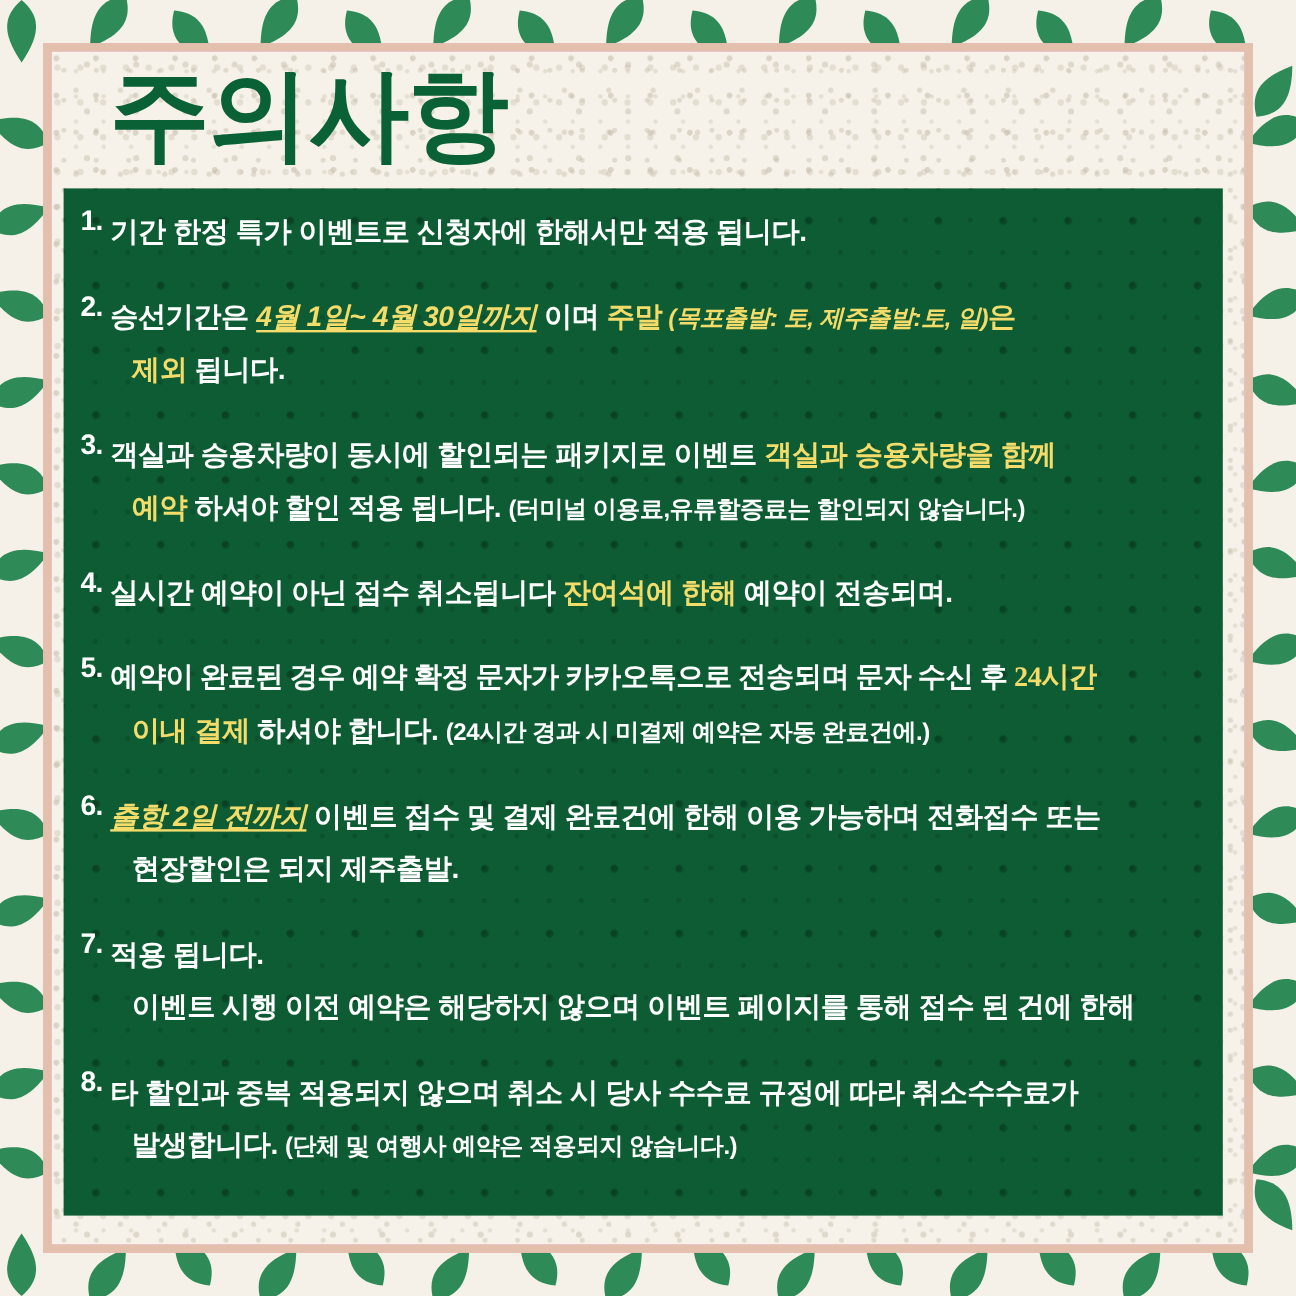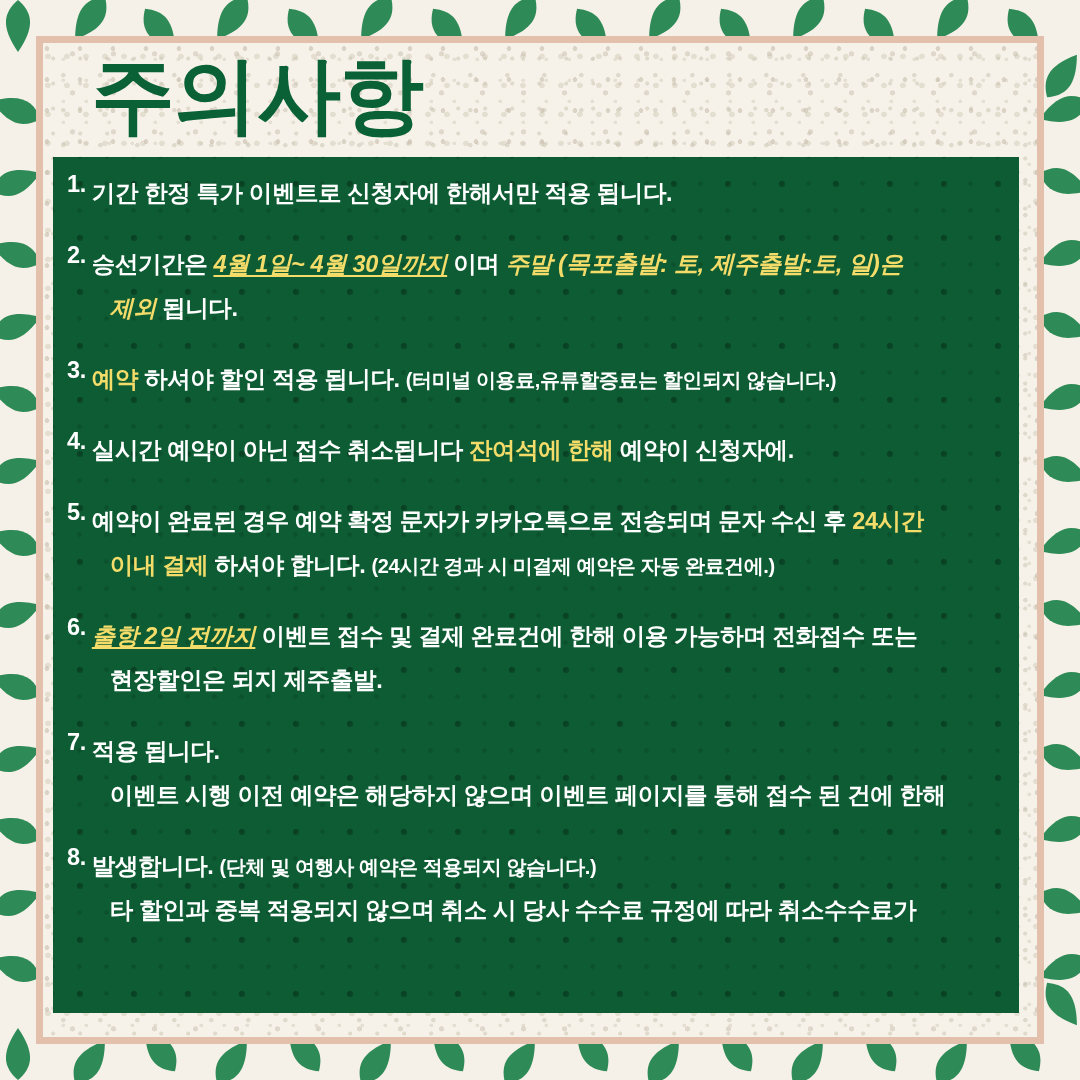--- a/index.html
+++ b/index.html
@@ -124,35 +124,34 @@
   .item-line + .item-line {
     padding-left: 18px;
   }
 
   
   .hl {              
     color: #f4dc6a;
   }
   .hl-it {           
     color: #f4dc6a;
-    font-style: italic;
   }
   .hl-it-u {         
     color: #f4dc6a;
     font-style: italic;
     text-decoration: underline;
     text-decoration-thickness: 2px;
     text-underline-offset: 3px;
   }
   .sm {              
     font-size: 20px;
     text-align: right;
   }
   .sm-it {
-    font-size: 24px;
+    font-size: 20px;
     font-style: italic;
     color: #f4dc6a;
   }
 </style>
 </head>
 <body>
 
 <div id="poster">
 
   <div id="leaf-layer">
@@ -276,54 +275,55 @@
           <li class="notice-item" style="margin-top: 27px;">
             <span class="item-num">2.</span>
             <span class="item-body">
               <div class="item-line" style="height: 44px; line-height: 44px;"><span>승선기간은 </span><span class="hl-it-u">4월 1일~ 4월 30일까지</span><span> 이며  </span><span class="hl-it">주말</span><span class="sm-it"> (목포출발: 토, 제주출발:토, 일)</span><span class="hl-it">은</span></div>
               <div class="item-line" style="height: 44px; line-height: 44px;"><span class="hl-it">제외</span><span> 됩니다.</span></div>
             </span>
           </li>
           <li class="notice-item" style="margin-top: 27px;">
             <span class="item-num">3.</span>
             <span class="item-body">
+              <div class="item-line" style="height: 44px; line-height: 44px;"><span>객실과 승용차량이 동시에 할인되는  패키지로 이벤트 </span><span class="hl">객실과 승용차량을 함께</span></div>
               <div class="item-line" style="height: 44px; line-height: 44px;"><span class="hl">예약</span><span>  하셔야  할인 적용  됩니다. </span><span class="sm">(터미널 이용료,유류할증료는 할인되지 않습니다.)</span></div>
             </span>
           </li>
           <li class="notice-item" style="margin-top: 27px;">
             <span class="item-num">4.</span>
             <span class="item-body">
-              <div class="item-line" style="height: 44px; line-height: 44px;"><span>실시간 예약이 아닌 접수 취소됩니다 </span><span class="hl">잔여석에 한해</span><span> 예약이 신청자에.</span></div>
+              <div class="item-line" style="height: 44px; line-height: 44px;"><span>실시간 예약이 아닌 접수 취소됩니다 </span><span class="hl">잔여석에 한해</span><span> 예약이 전송되며.</span></div>
             </span>
           </li>
           <li class="notice-item" style="margin-top: 27px;">
             <span class="item-num">5.</span>
             <span class="item-body">
-              <div class="item-line" style="height: 44px; line-height: 44px;"><span>예약이 완료된 경우 예약 확정 문자가 카카오톡으로 전송되며 문자 수신 후 </span><span class="hl">24시간</span></div>
+              <div class="item-line" style="height: 44px; line-height: 44px; font-family: Liberation Serif, serif;"><span>예약이 완료된 경우 예약 확정 문자가 카카오톡으로 전송되며 문자 수신 후 </span><span class="hl">24시간</span></div>
               <div class="item-line" style="height: 44px; line-height: 44px;"><span class="hl">이내  결제</span><span>  하셔야 합니다. </span><span class="sm">(24시간 경과 시 미결제 예약은 자동 완료건에.)</span></div>
             </span>
           </li>
           <li class="notice-item" style="margin-top: 27px;">
             <span class="item-num">6.</span>
             <span class="item-body">
               <div class="item-line" style="height: 44px; line-height: 44px;"><span class="hl-it-u"> 출항 2일 전까지</span><span> 이벤트 접수 및 결제  완료건에 한해  이용 가능하며 전화접수 또는</span></div>
               <div class="item-line" style="height: 44px; line-height: 44px;"><span>현장할인은 되지 제주출발.</span></div>
             </span>
           </li>
           <li class="notice-item" style="margin-top: 27px;">
             <span class="item-num">7.</span>
             <span class="item-body">
               <div class="item-line" style="height: 44px; line-height: 44px;"><span>적용 됩니다.</span></div>
               <div class="item-line" style="height: 44px; line-height: 44px;"><span>이벤트 시행 이전 예약은 해당하지 않으며 이벤트 페이지를 통해 접수 된 건에 한해</span></div>
             </span>
           </li>
           <li class="notice-item" style="margin-top: 27px;">
             <span class="item-num">8.</span>
             <span class="item-body">
+              <div class="item-line" style="height: 44px; line-height: 44px;"><span>타 할인과 중복 적용되지 않으며 취소 시 당사 수수료 규정에 따라   취소수수료가</span></div>
               <div class="item-line" style="height: 44px; line-height: 44px;"><span>발생합니다. </span><span class="sm">(단체 및 여행사 예약은 적용되지 않습니다.)</span></div>
-              <div class="item-line" style="height: 44px; line-height: 44px;"><span>타 할인과 중복 적용되지 않으며 취소 시 당사 수수료 규정에 따라   취소수수료가</span></div>
             </span>
           </li>
         </ul>
     </div>
   </div>
 
 </div>
 
 </body></html>

